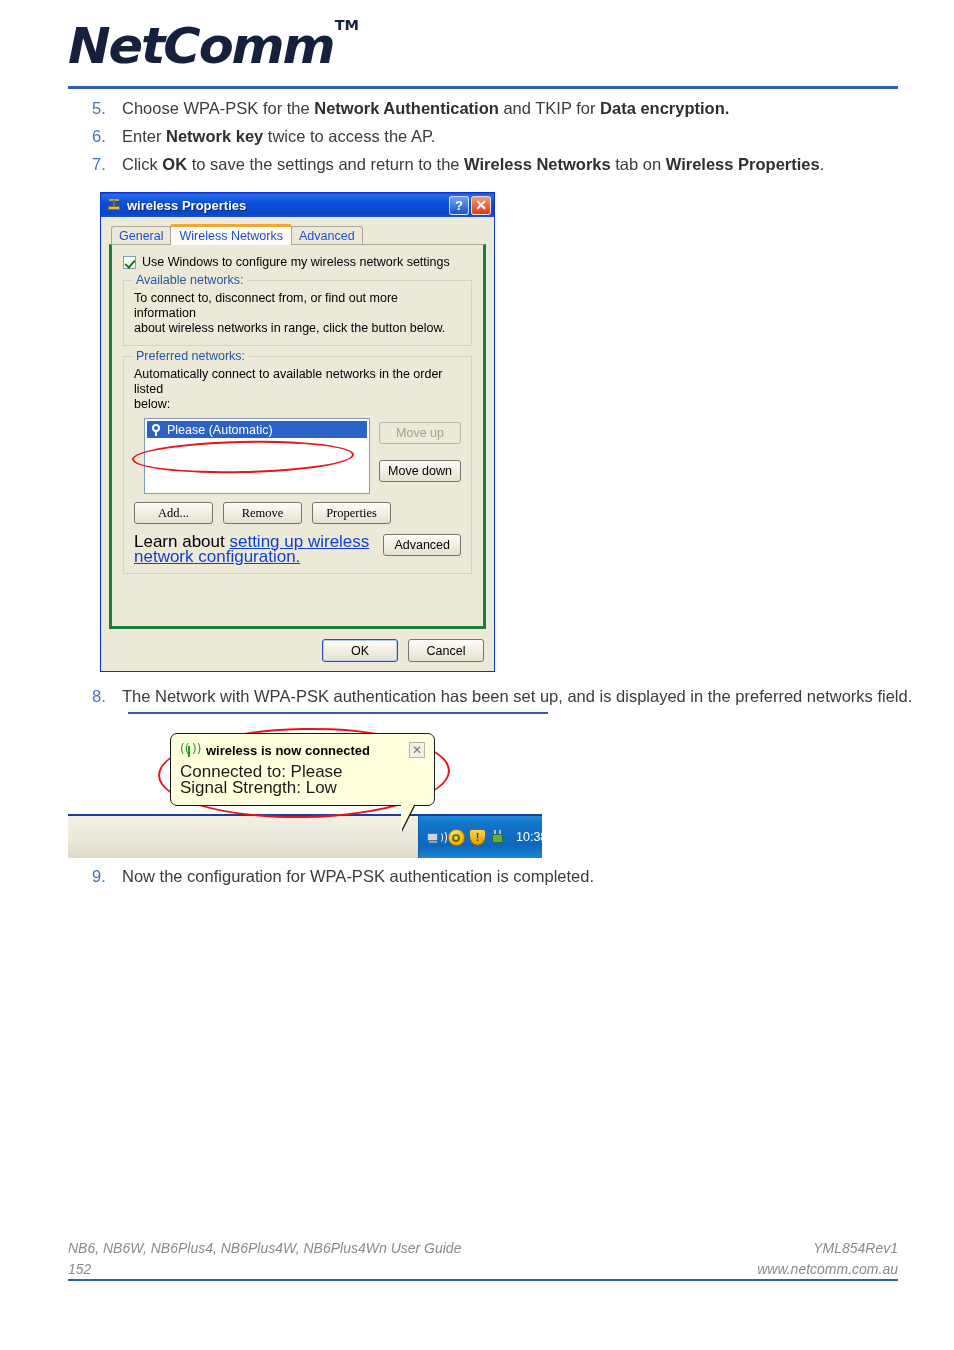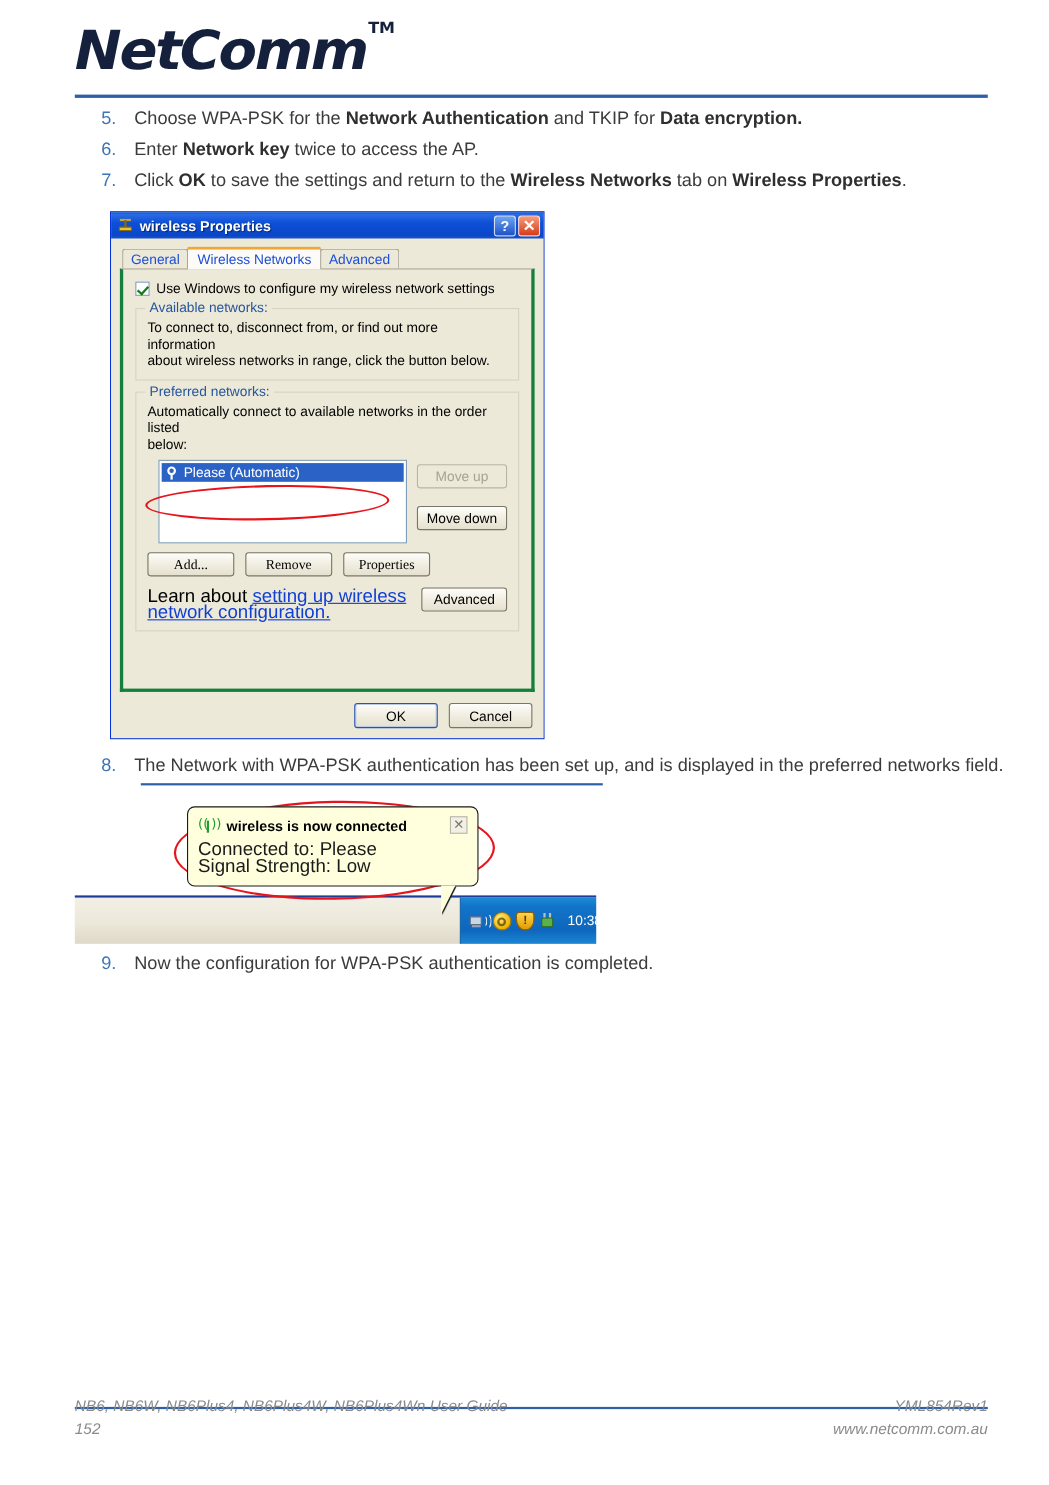--- a/index.html
+++ b/index.html
@@ -542,21 +542,21 @@
   
   .footer-rule {
     position: absolute;
     left: 68px; top: 1279px;
     width: 830px;
     height: 2px;
     background: #2f5fa8;
   }
   .footer {
     position: absolute;
-    left: 68px; top: 1268px;
+    left: 68px; top: 1238px;
     width: 830px;
     font-style: italic;
     font-size: 14px;
     color: #8a8a8a;
     line-height: 21px;
   }
   .footer .row { display: flex; justify-content: space-between; }
   .footer .right { text-align: right; }
 </style>
 </head>

